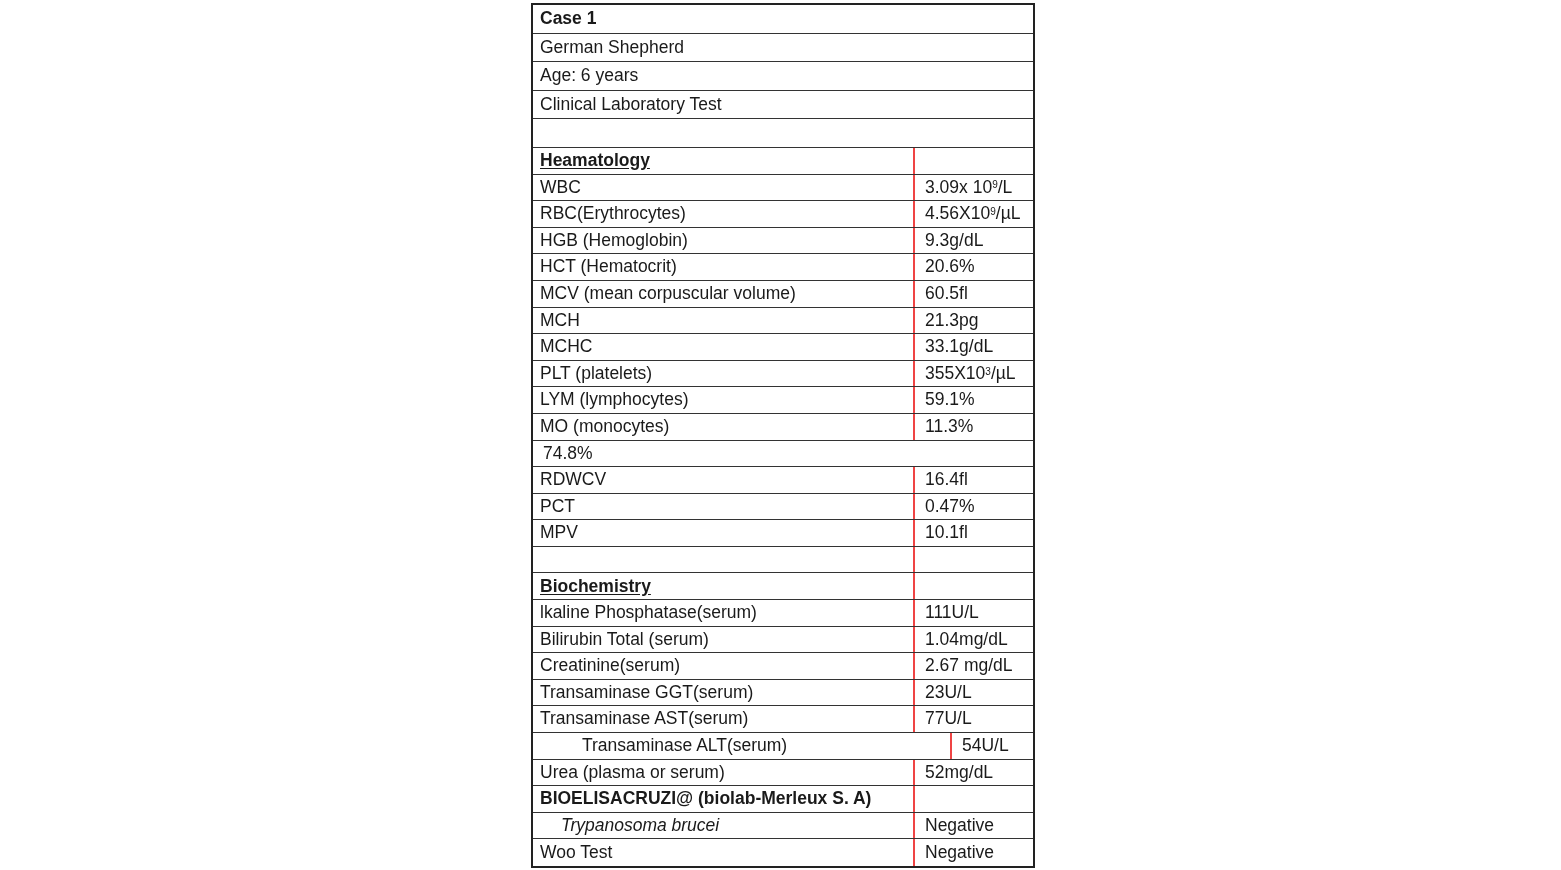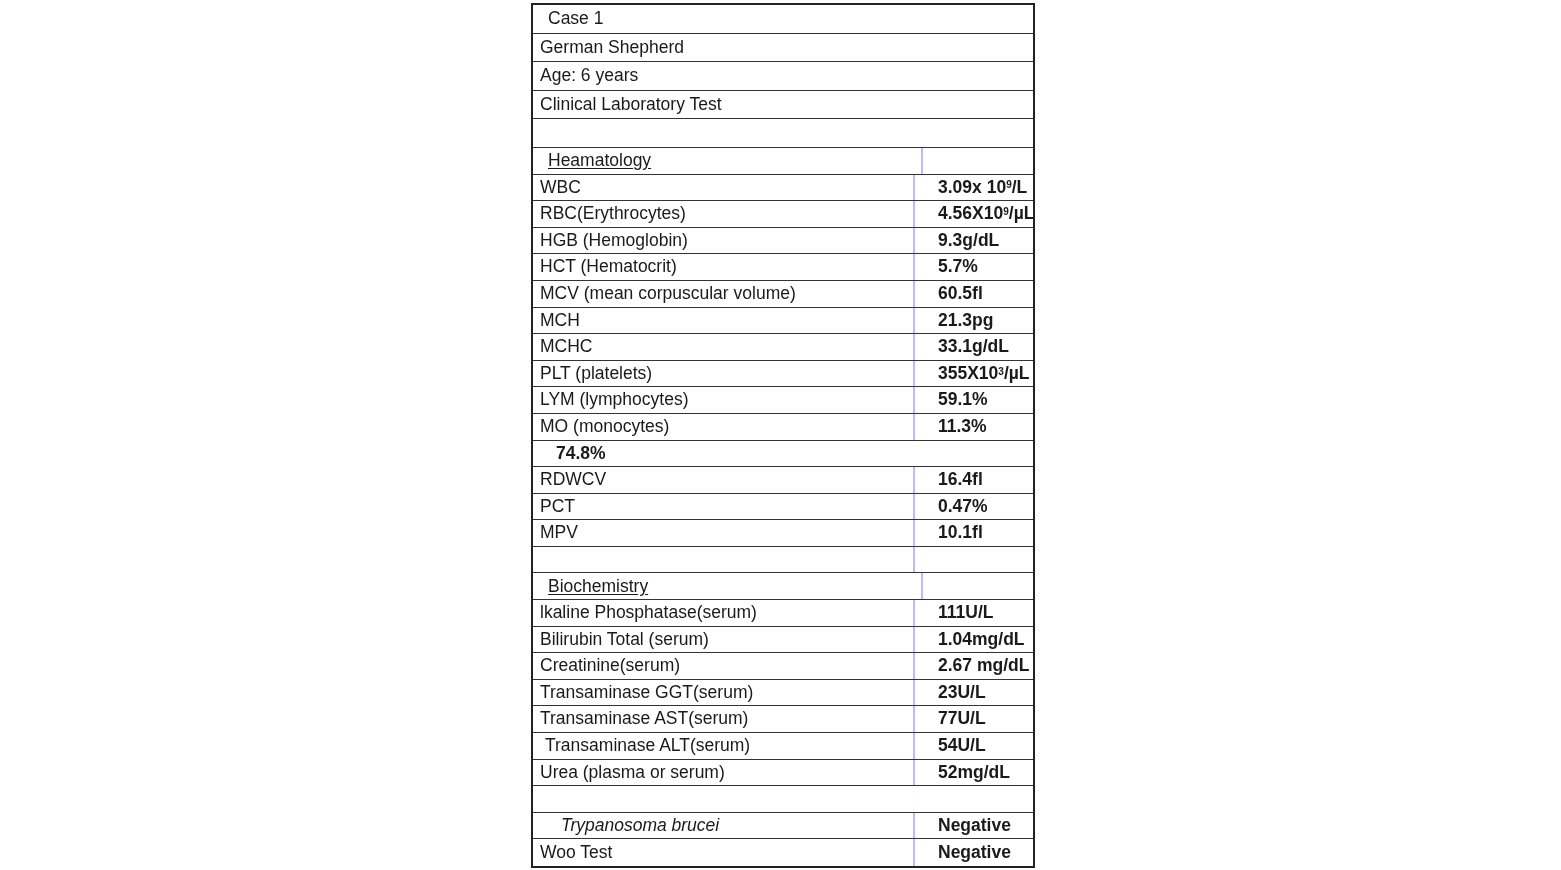--- a/index.html
+++ b/index.html
@@ -36,26 +36,26 @@
     .row.main { height: 26.6px; }
     .cell {
       box-sizing: border-box;
       padding-left: 7px;
       display: flex;
       align-items: center;
       white-space: nowrap;
       overflow: hidden;
     }
     .cell.full { width: 100%; }
-    .cell.label { width: 382px; border-right: 2px solid #c4b5fd; }
-    .cell.value { flex: 1; padding-left: 23px; font-weight: bold; }
-    .bold { font-weight: normal; margin-left: 8px; }
+    .cell.label { width: 382px; border-right: 2px solid #ef4444; }
+    .cell.value { flex: 1; padding-left: 10px; }
+    .bold { font-weight: bold; }
     .underline { text-decoration: underline; text-underline-offset: 2px; }
     .italic { font-style: italic; padding-left: 28px; }
-    .indent { padding-left: 12px; }
+    .indent { padding-left: 12px; margin-left: 37px; }
     sup { font-size: 10px; line-height: 0; position: relative; top: -2px; }
   </style>
 </head>
 <body>
 
 <div class="doc">
 
   <div class="row top">
     <div class="cell full bold">Case  1</div>
   </div>
@@ -96,21 +96,21 @@
     </div>
     <div class="row main">
       <div class="cell label">HGB (Hemoglobin)</div>
       <div class="cell value">
         <span>9.3g/dL</span>
       </div>
     </div>
     <div class="row main">
       <div class="cell label">HCT (Hematocrit)</div>
       <div class="cell value">
-        <span>5.7%</span>
+        <span>20.6%</span>
       </div>
     </div>
     <div class="row main">
       <div class="cell label">MCV (mean corpuscular volume)</div>
       <div class="cell value">
         <span>60.5fl</span>
       </div>
     </div>
     <div class="row main">
       <div class="cell label">MCH</div>
@@ -202,20 +202,21 @@
     <div class="row main">
       <div class="cell label indent">Transaminase ALT(serum)</div>
       <div class="cell value">54U/L</div>
     </div>
     <div class="row main">
       <div class="cell label">Urea (plasma or serum)</div>
       <div class="cell value">52mg/dL</div>
     </div>
 
   <div class="row main">
+    <div class="cell label bold">BIOELISACRUZI@ (biolab-Merleux S. A)</div>
     <div class="cell value"></div>
   </div>
   <div class="row main">
       <div class="cell label italic">Trypanosoma brucei</div>
       <div class="cell value">Negative</div>
     </div>
     <div class="row main">
       <div class="cell label">Woo Test</div>
       <div class="cell value">Negative</div>
     </div>

